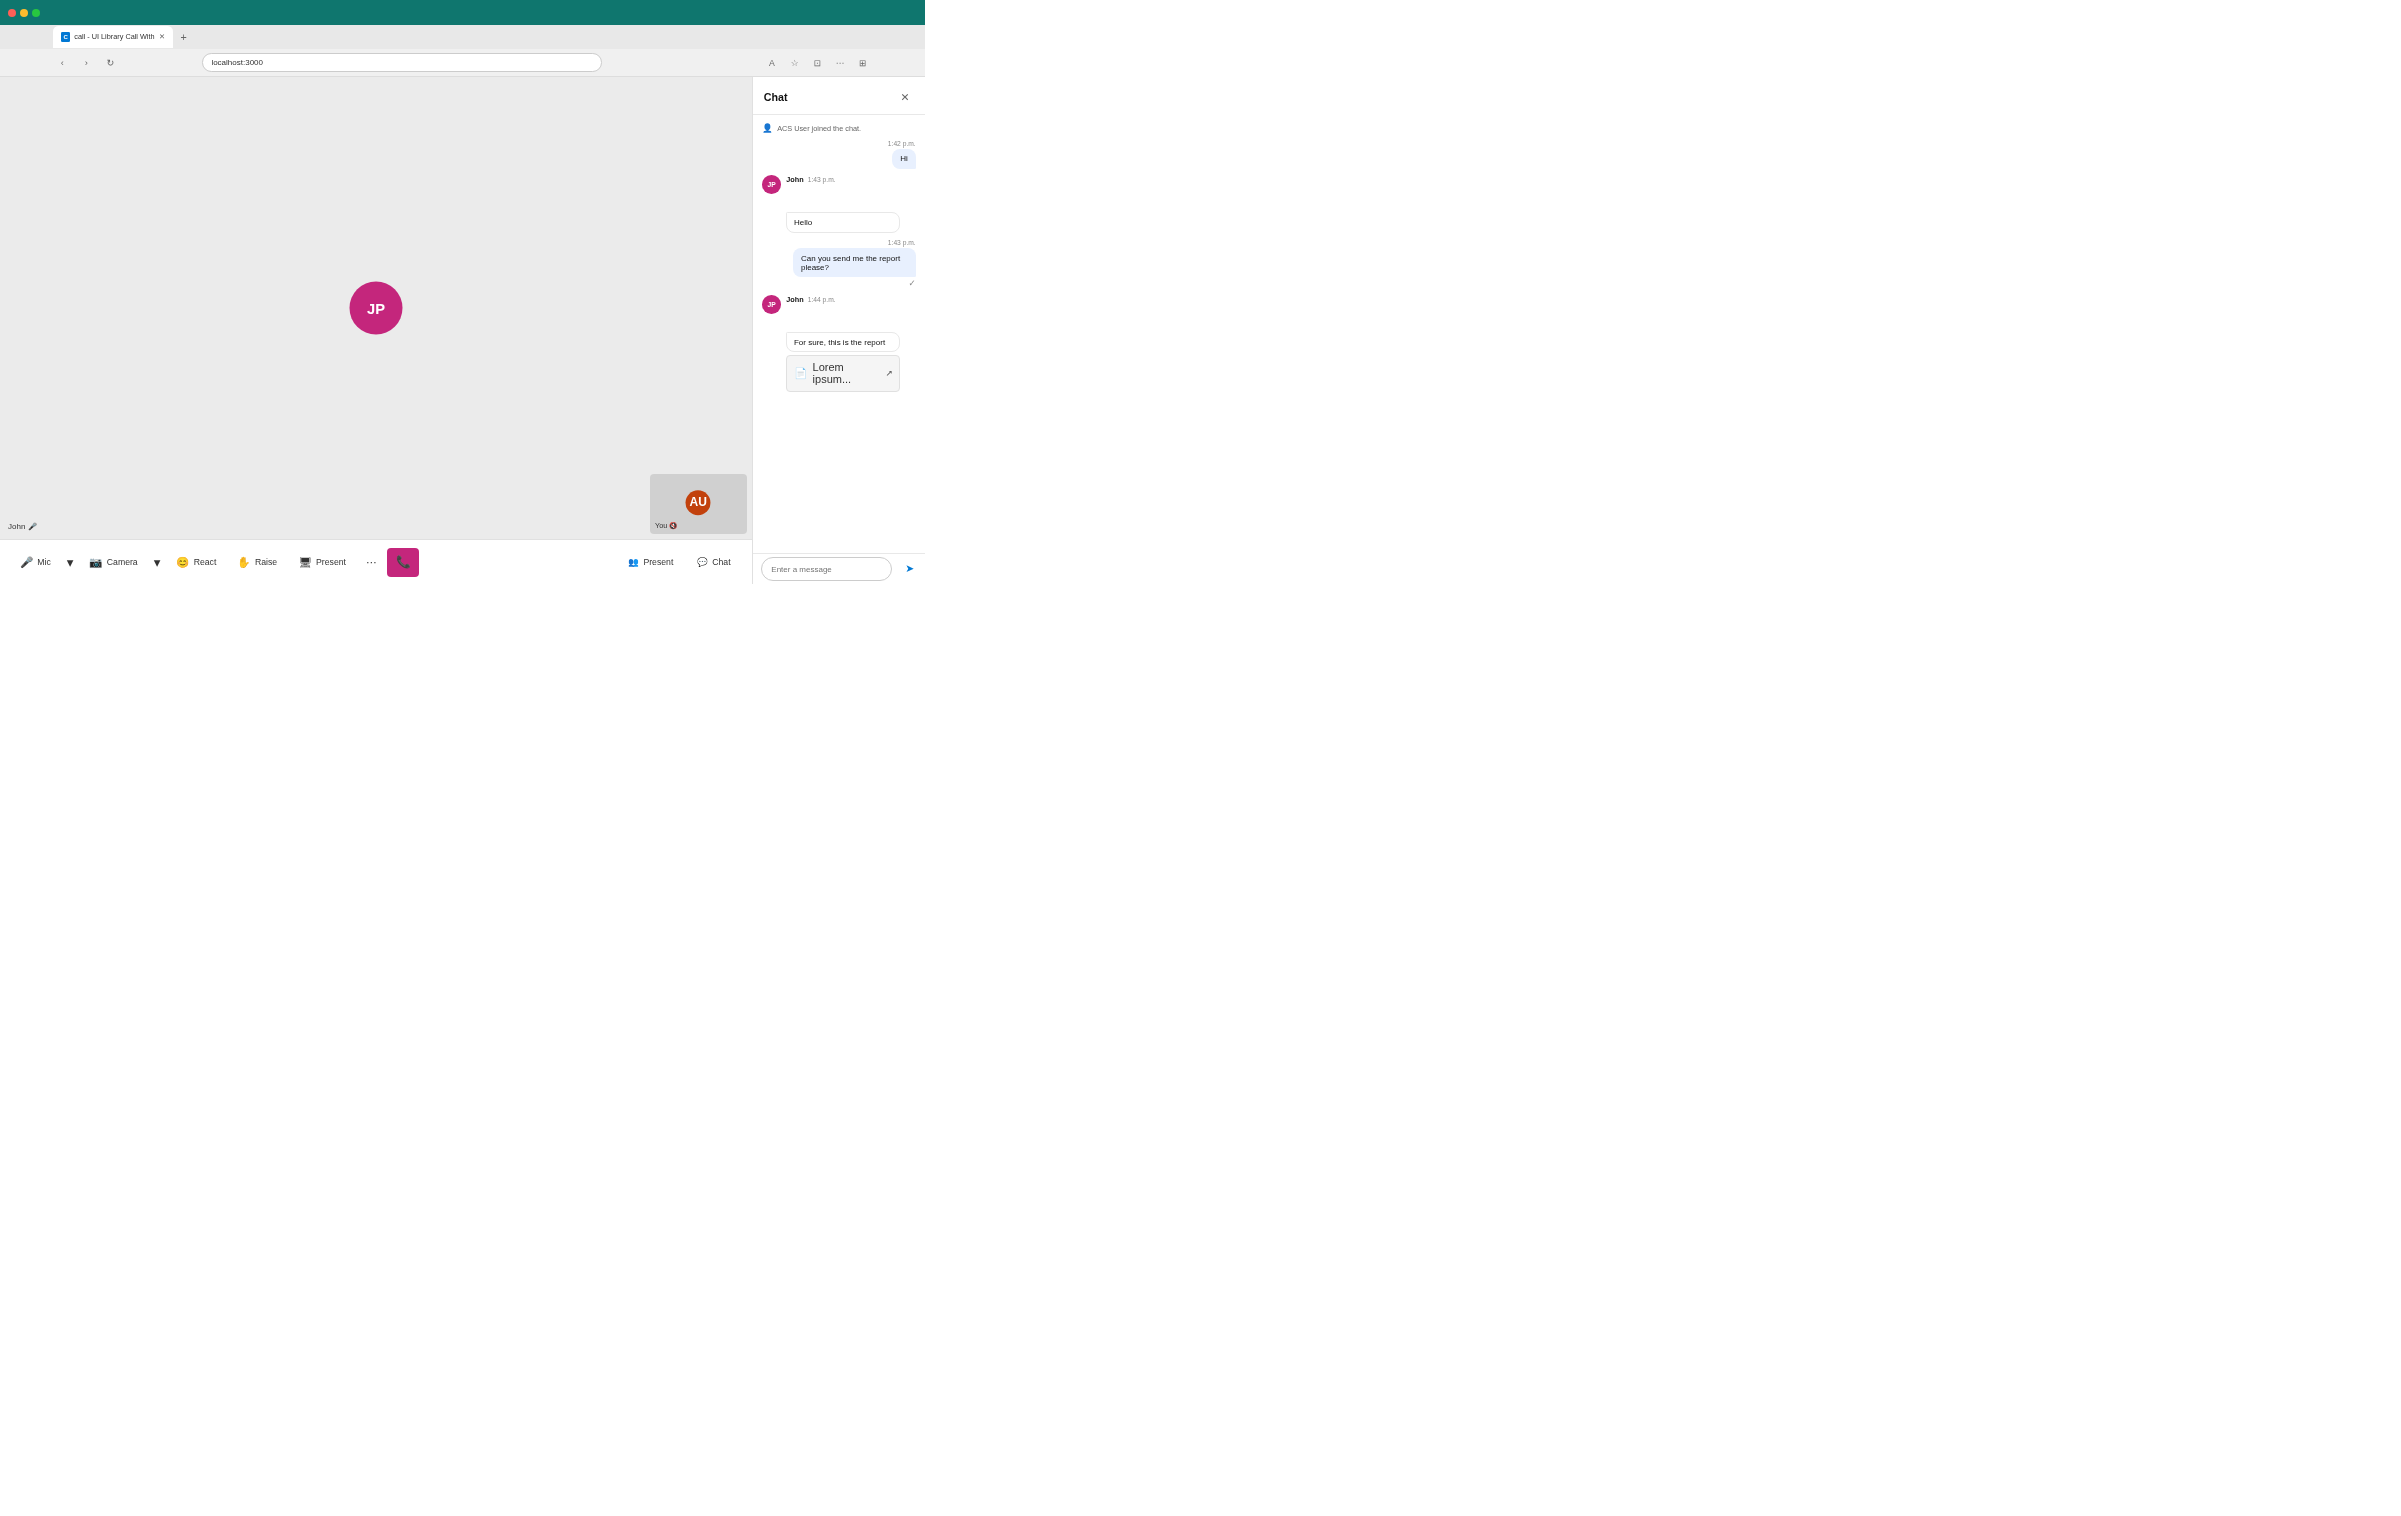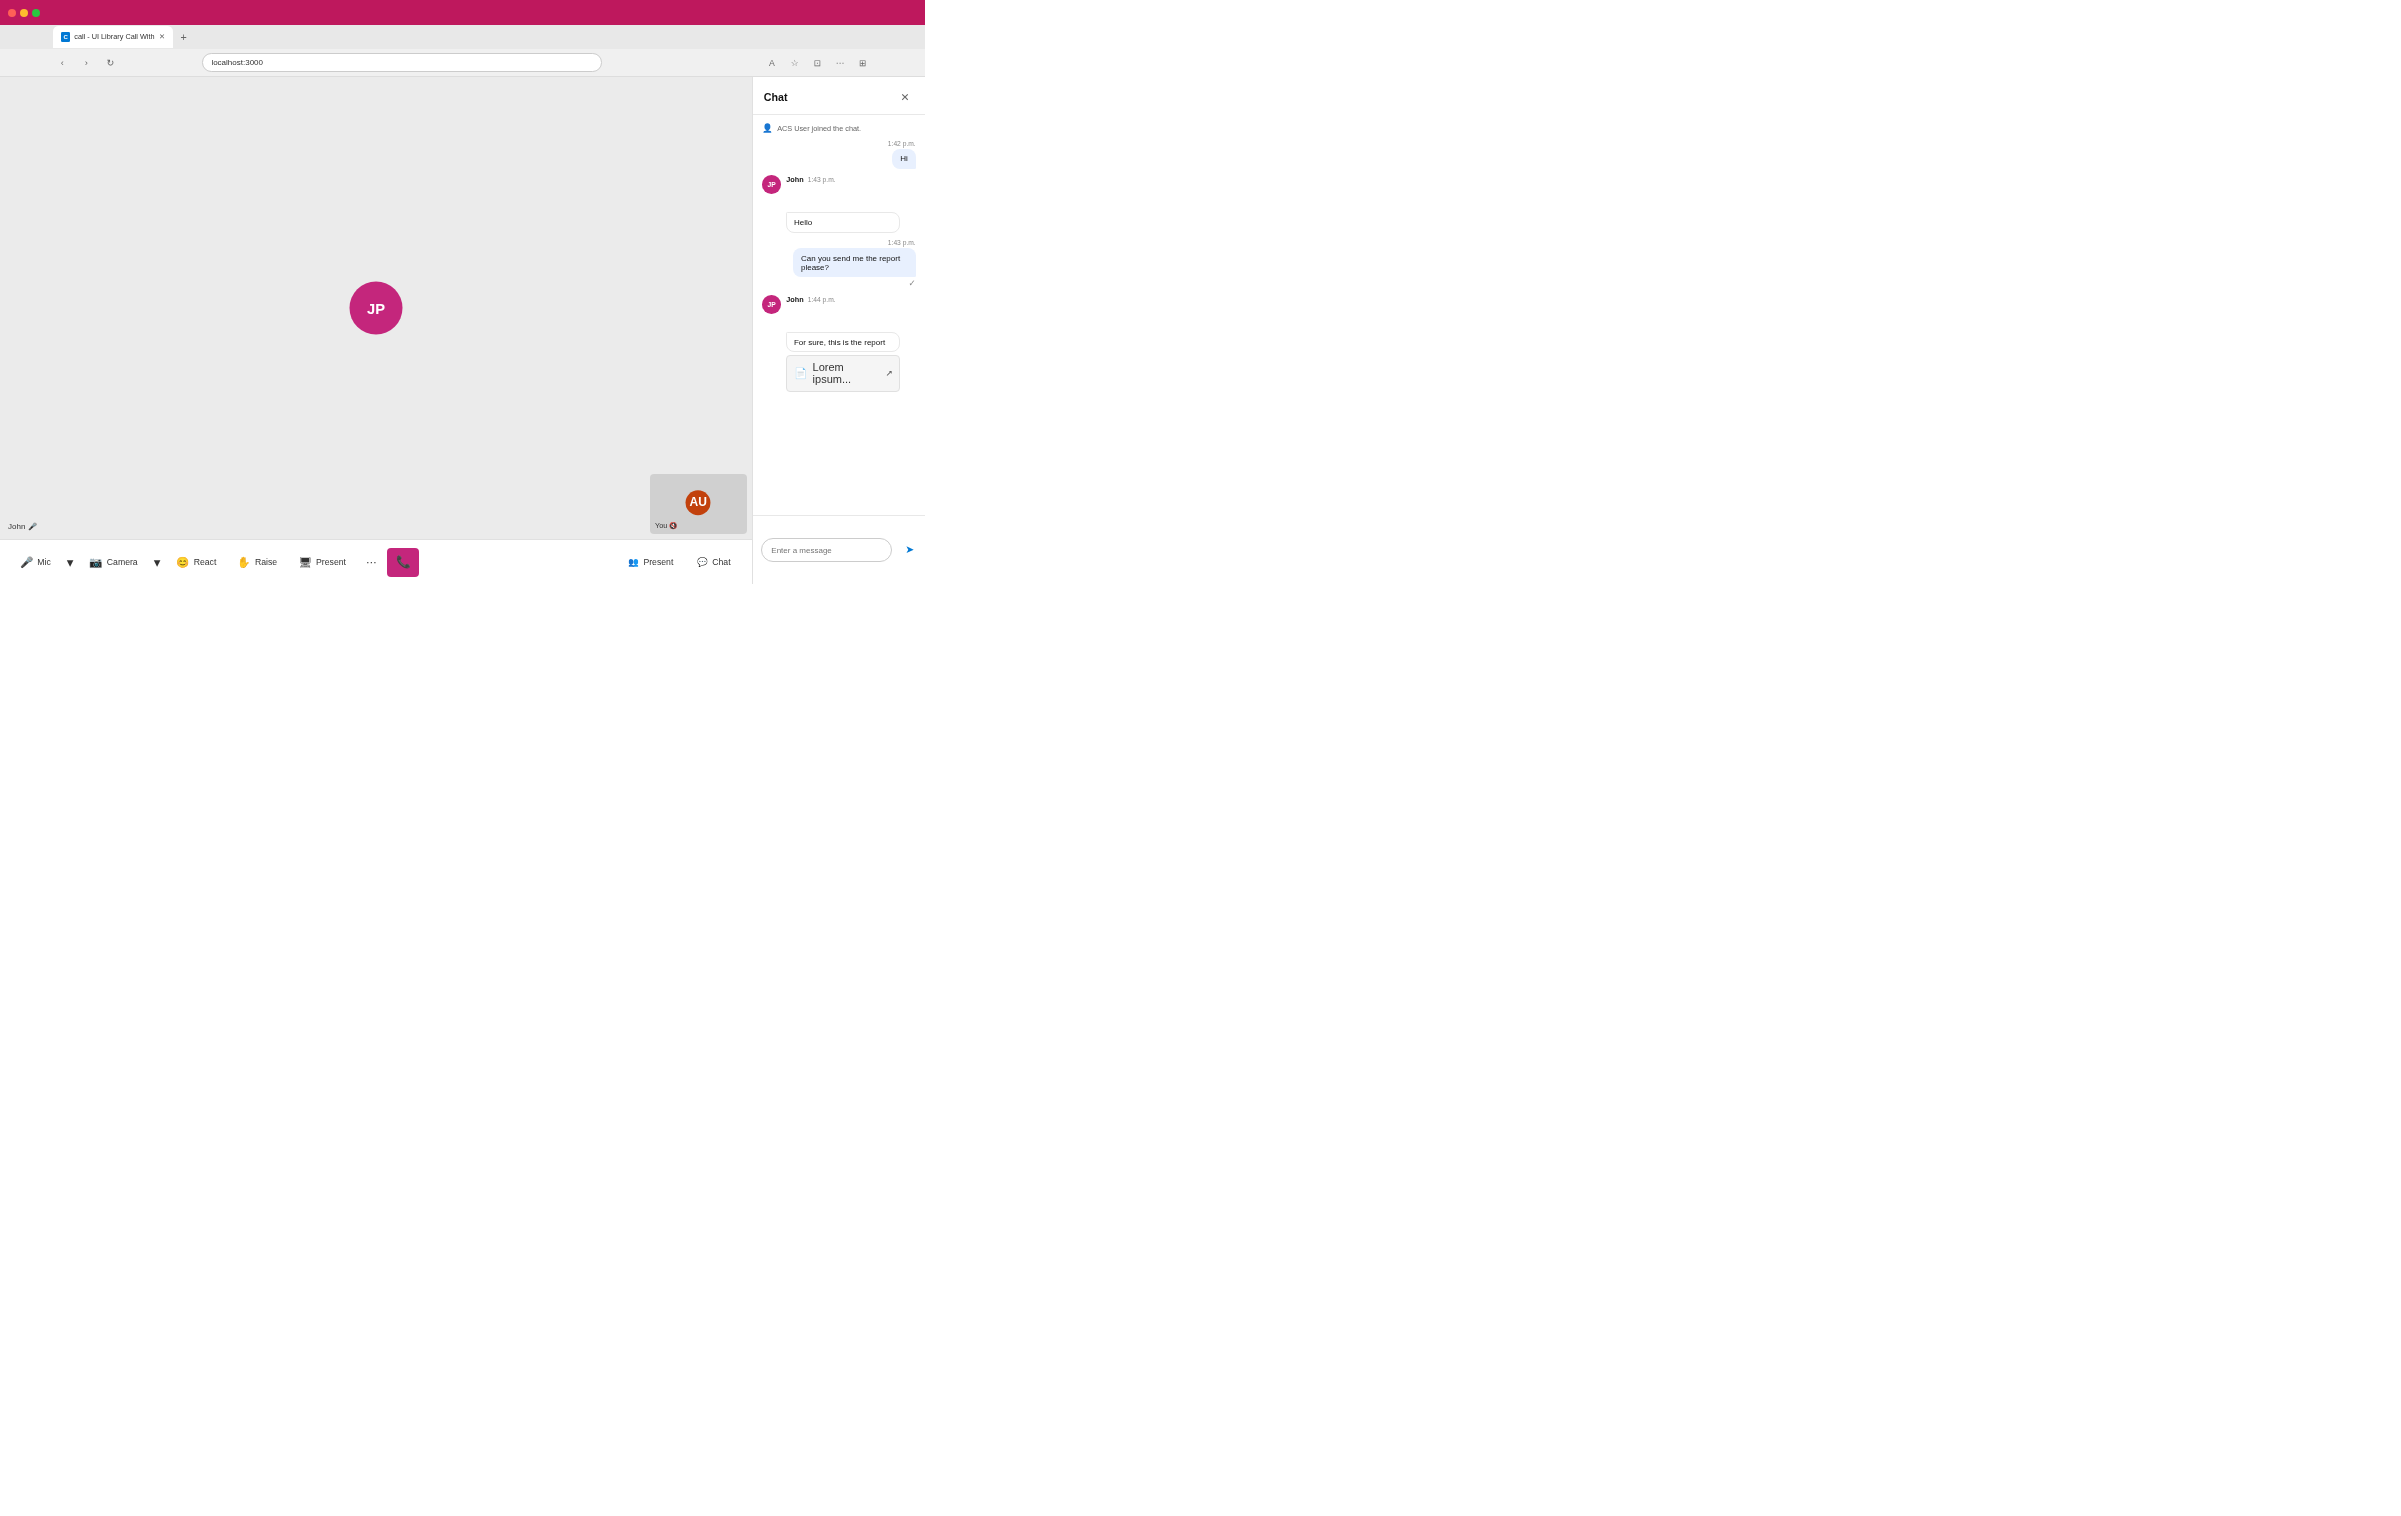--- a/index.html
+++ b/index.html
@@ -1,19 +1,19 @@
 <!DOCTYPE html>
 <html style="font-size:10.7px"><head>
   <meta charset="utf-8">
   <style>
     * { box-sizing: border-box; margin: 0; padding: 0; }
     body { font-family: -apple-system, BlinkMacSystemFont, 'Segoe UI', sans-serif; background: #fff; width: 925px; height: 584px; overflow: hidden; display: flex; flex-direction: column; }
 
     
-    .browser-chrome { background: #be185d; border-bottom: 0.7px solid #ddd; flex-shrink: 0; }
+    .browser-chrome { background: #0f766e; border-bottom: 0.7px solid #ddd; flex-shrink: 0; }
     .browser-titlebar { display: flex; align-items: center; padding: 5.3px 8px; gap: 5.3px; height: 25px; }
     .browser-dots { display: flex; gap: 4px; }
     .browser-dot { width: 8px; height: 8px; border-radius: 50%; }
     .dot-red { background: #ff5f57; }
     .dot-yellow { background: #febc2e; }
     .dot-green { background: #28c840; }
     .browser-tab-bar { display: flex; align-items: center; padding: 0 53px; height: 24px; background: #e8e8e8; }
     .browser-tab { display: flex; align-items: center; gap: 4px; background: #fff; border-radius: 5.3px 5.3px 0 0; padding: 4px 8px; font-size: 8px; color: #333; height: 21.3px; min-width: 120px; max-width: 160px; }
     .browser-tab-favicon { width: 9.3px; height: 9.3px; background: #0078d4; border-radius: 1.3px; display: flex; align-items: center; justify-content: center; }
     .browser-tab-title { font-size: 7.3px; flex: 1; overflow: hidden; white-space: nowrap; text-overflow: ellipsis; }
@@ -71,21 +71,21 @@
     .msg-time { font-size: 6.7px; color: #888; }
     .msg-left-bubble { background: #fff; border: 0.7px solid #e8e8e8; border-radius: 1.3px 8px 8px 8px; padding: 4.7px 6.7px; font-size: 8px; color: #111; margin-top: 28px; }
     .msg-bubble-right-wrap { display: flex; flex-direction: column; align-items: flex-end; }
     .msg-sent-indicator { font-size: 8.7px; color: #888; margin-top: 1.3px; }
     .file-attachment { display: flex; align-items: center; gap: 5.3px; background: #f5f5f5; border: 0.7px solid #e0e0e0; border-radius: 4px; padding: 5.3px 6.7px; margin-top: 2.7px; }
     .file-icon { font-size: 10.7px; color: #0078d4; }
     .file-name { font-size: 11px; color: #333; flex: 1; }
     .file-open-btn { font-size: 8.7px; color: #555; cursor: pointer; }
 
     
-    .chat-input-area { padding: 22px 8px; border-top: 0.7px solid #e8e8e8; display: flex; align-items: center; gap: 11px; }
+    .chat-input-area { padding: 3px 8px; border-top: 0.7px solid #e8e8e8; display: flex; align-items: center; gap: 11px; }
     .chat-input { flex: 1; height: 24px; border: 0.7px solid #ccc; border-radius: 12px; padding: 0 9.3px; font-size: 8px; outline: none; }
     .chat-send-btn { width: 21.3px; height: 21.3px; background: transparent; border: none; cursor: pointer; color: #0078d4; font-size: 10.7px; display: flex; align-items: center; justify-content: center; border-radius: 50%; }
   </style>
 </head>
 <body>
 
 <div class="browser-chrome">
   <div class="browser-titlebar">
     <div class="browser-dots">
       <div class="browser-dot dot-red"></div>

